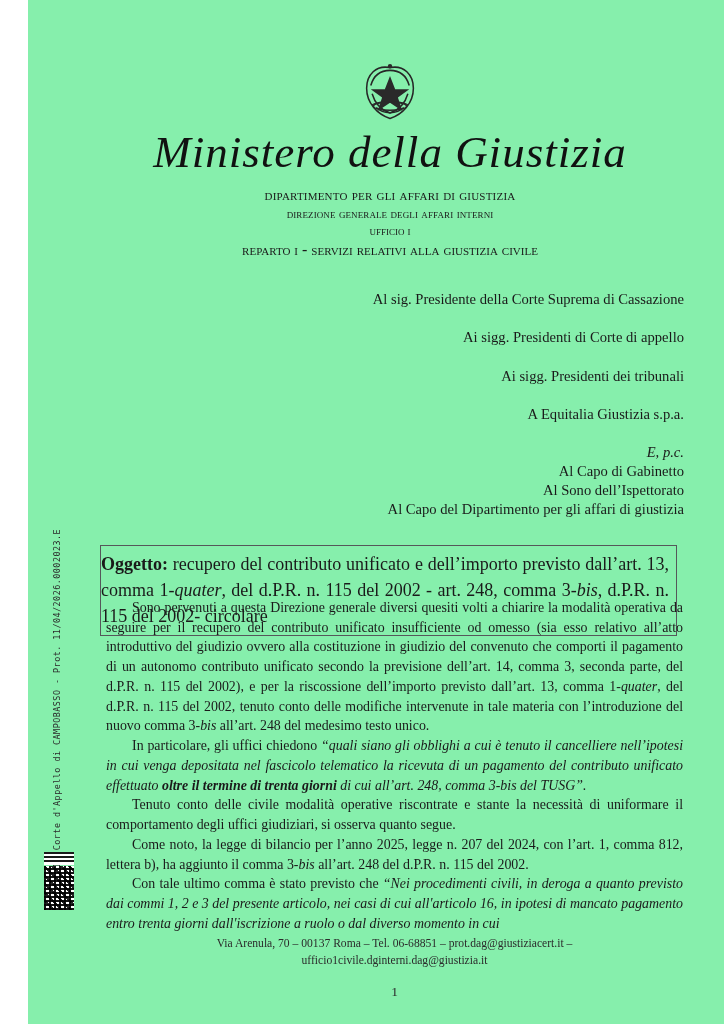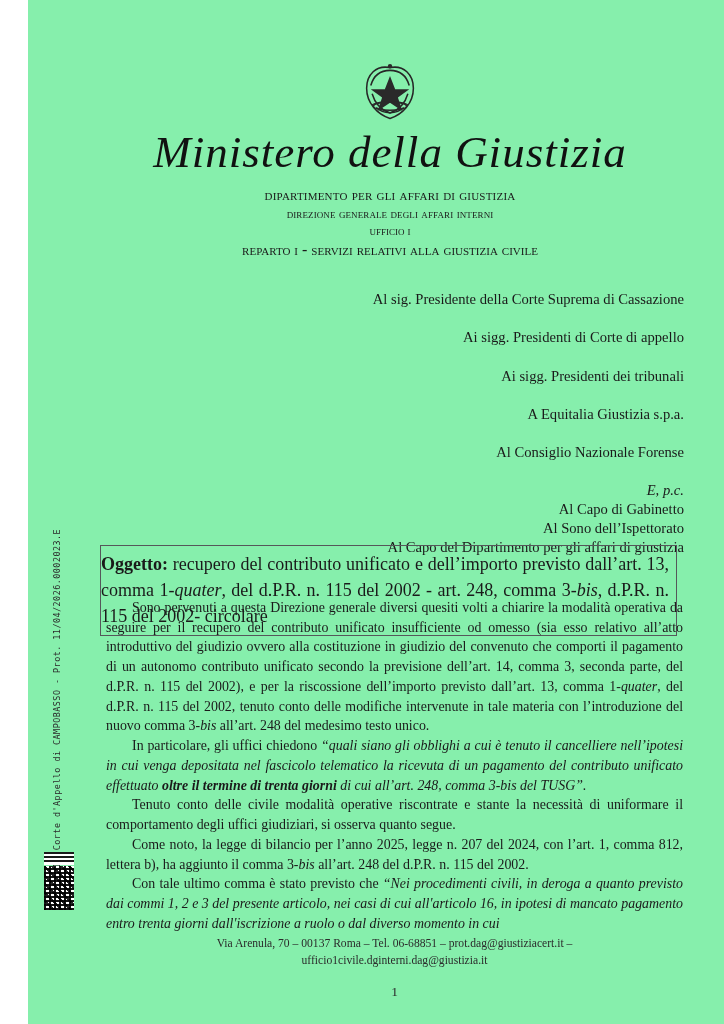--- a/index.html
+++ b/index.html
@@ -233,21 +233,20 @@
       <div class="dept-line dept-3">Ufficio I</div>
       <div class="dept-line dept-4">Reparto I - Servizi relativi alla giustizia civile</div>
     </div>
   </div>
 
   <div class="recipients">
     <div class="recipient">Al sig. Presidente della Corte Suprema di Cassazione</div>
     <div class="recipient">Ai sigg. Presidenti di Corte di appello</div>
     <div class="recipient">Ai sigg. Presidenti dei tribunali</div>
     <div class="recipient">A Equitalia Giustizia s.p.a.</div>
-    <div class="recipient">Al Consiglio Nazionale Forense</div>
 
     <div class="cc-block">
       <div class="cc-label">E, p.c.</div>
       <div class="cc-line">Al Capo di Gabinetto</div>
       <div class="cc-line">Al Sono dell’Ispettorato</div>
       <div class="cc-line">Al Capo del Dipartimento per gli affari di giustizia</div>
     </div>
   </div>
 
   <div class="subject-box">

